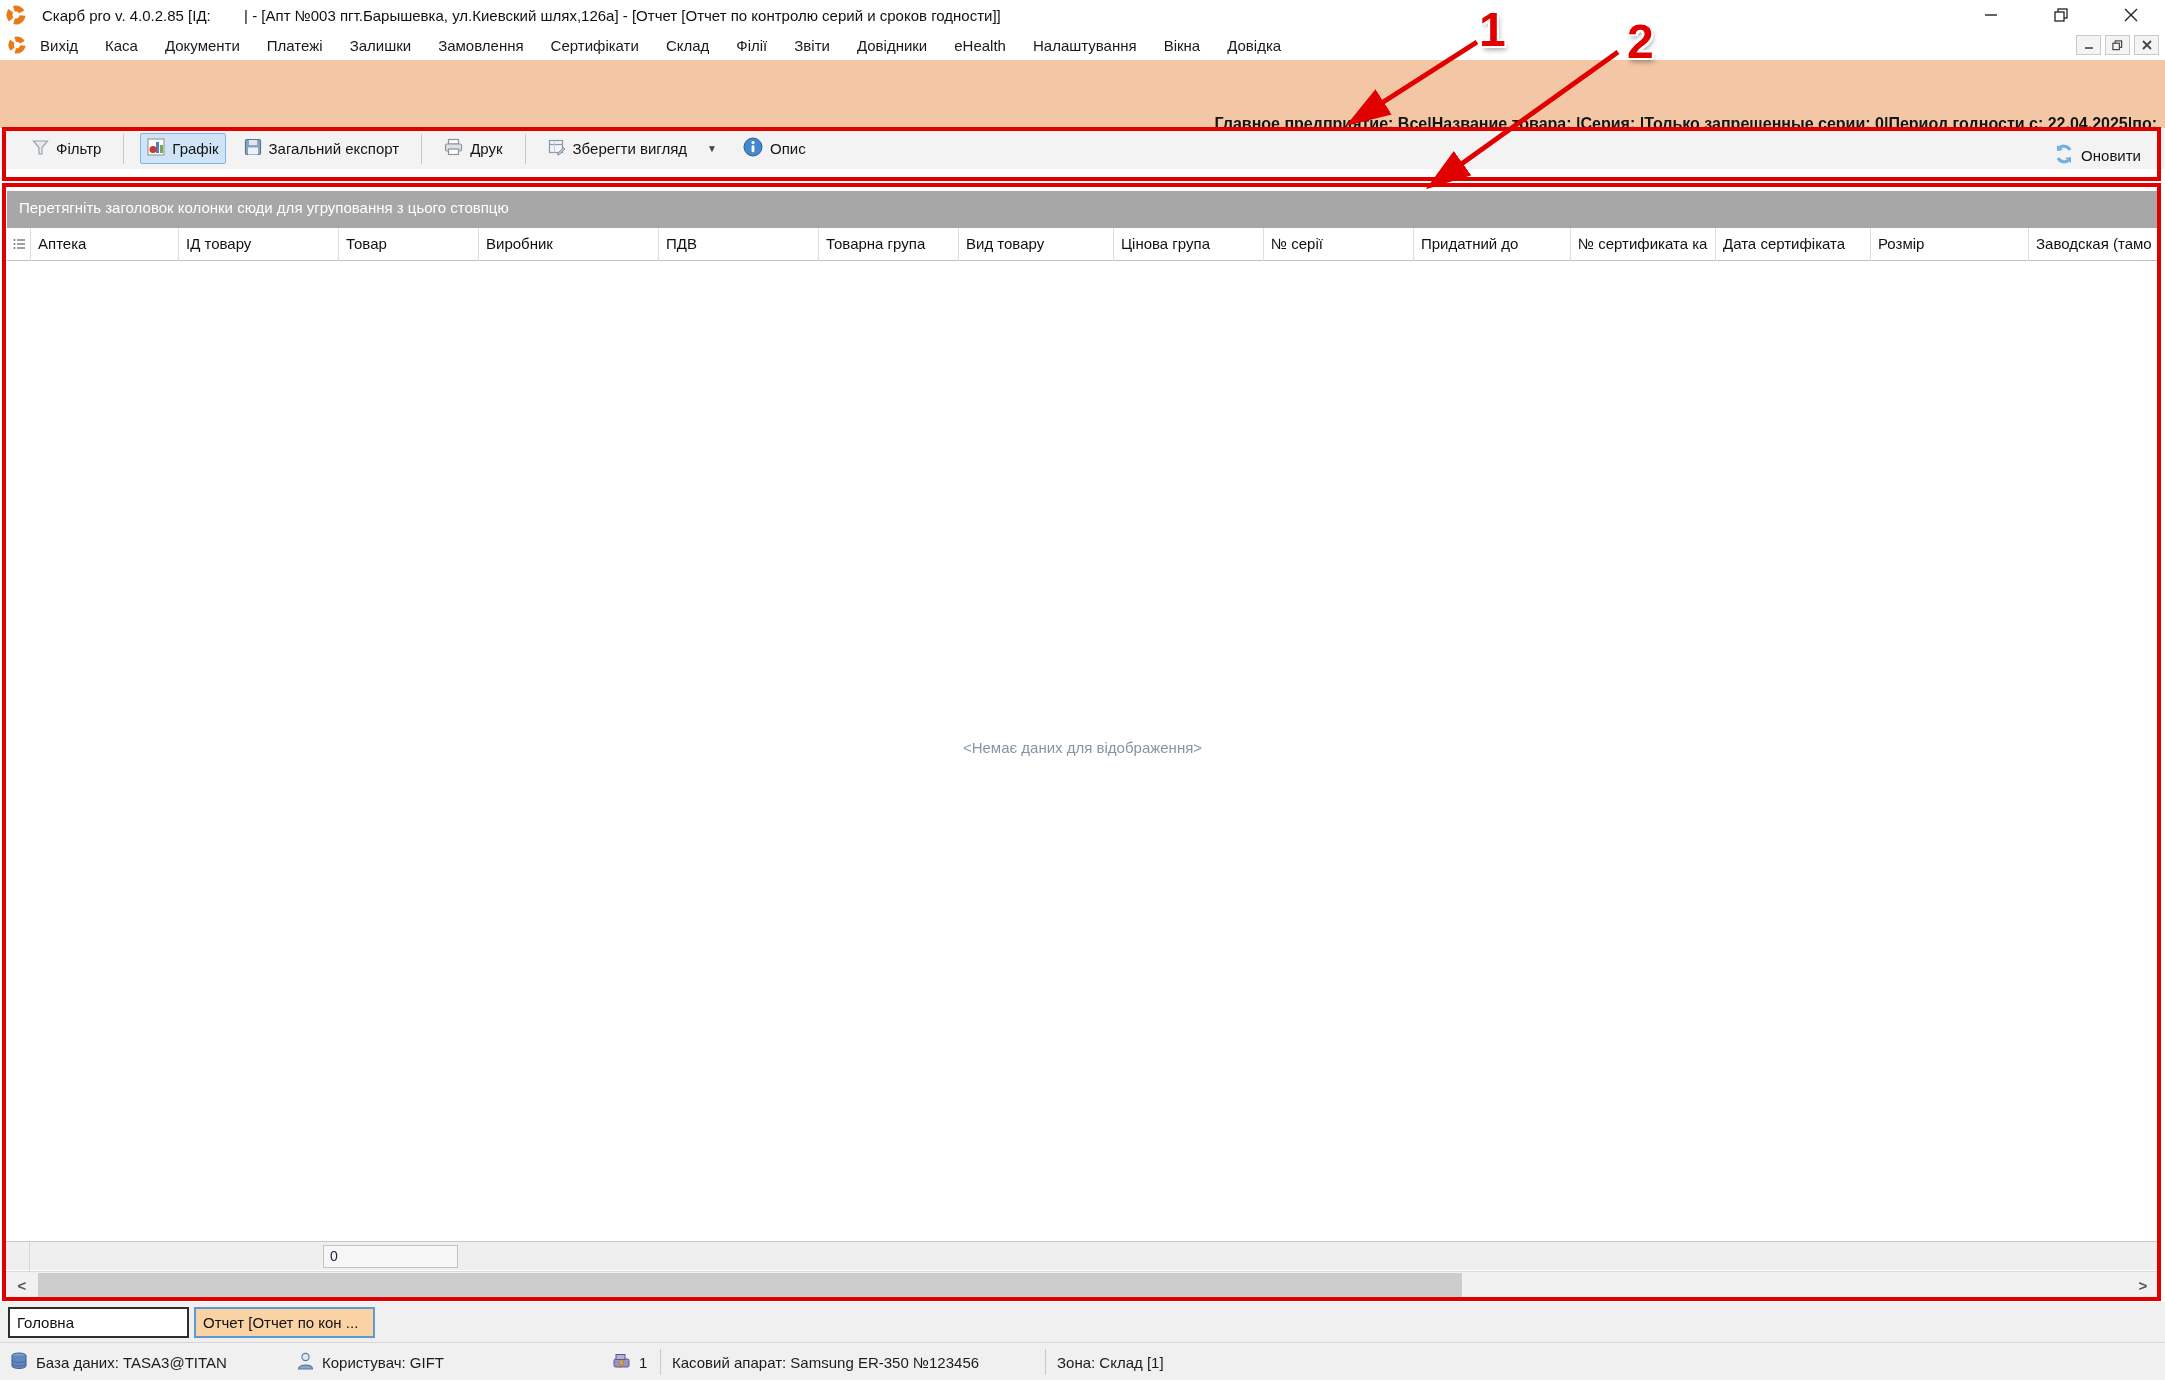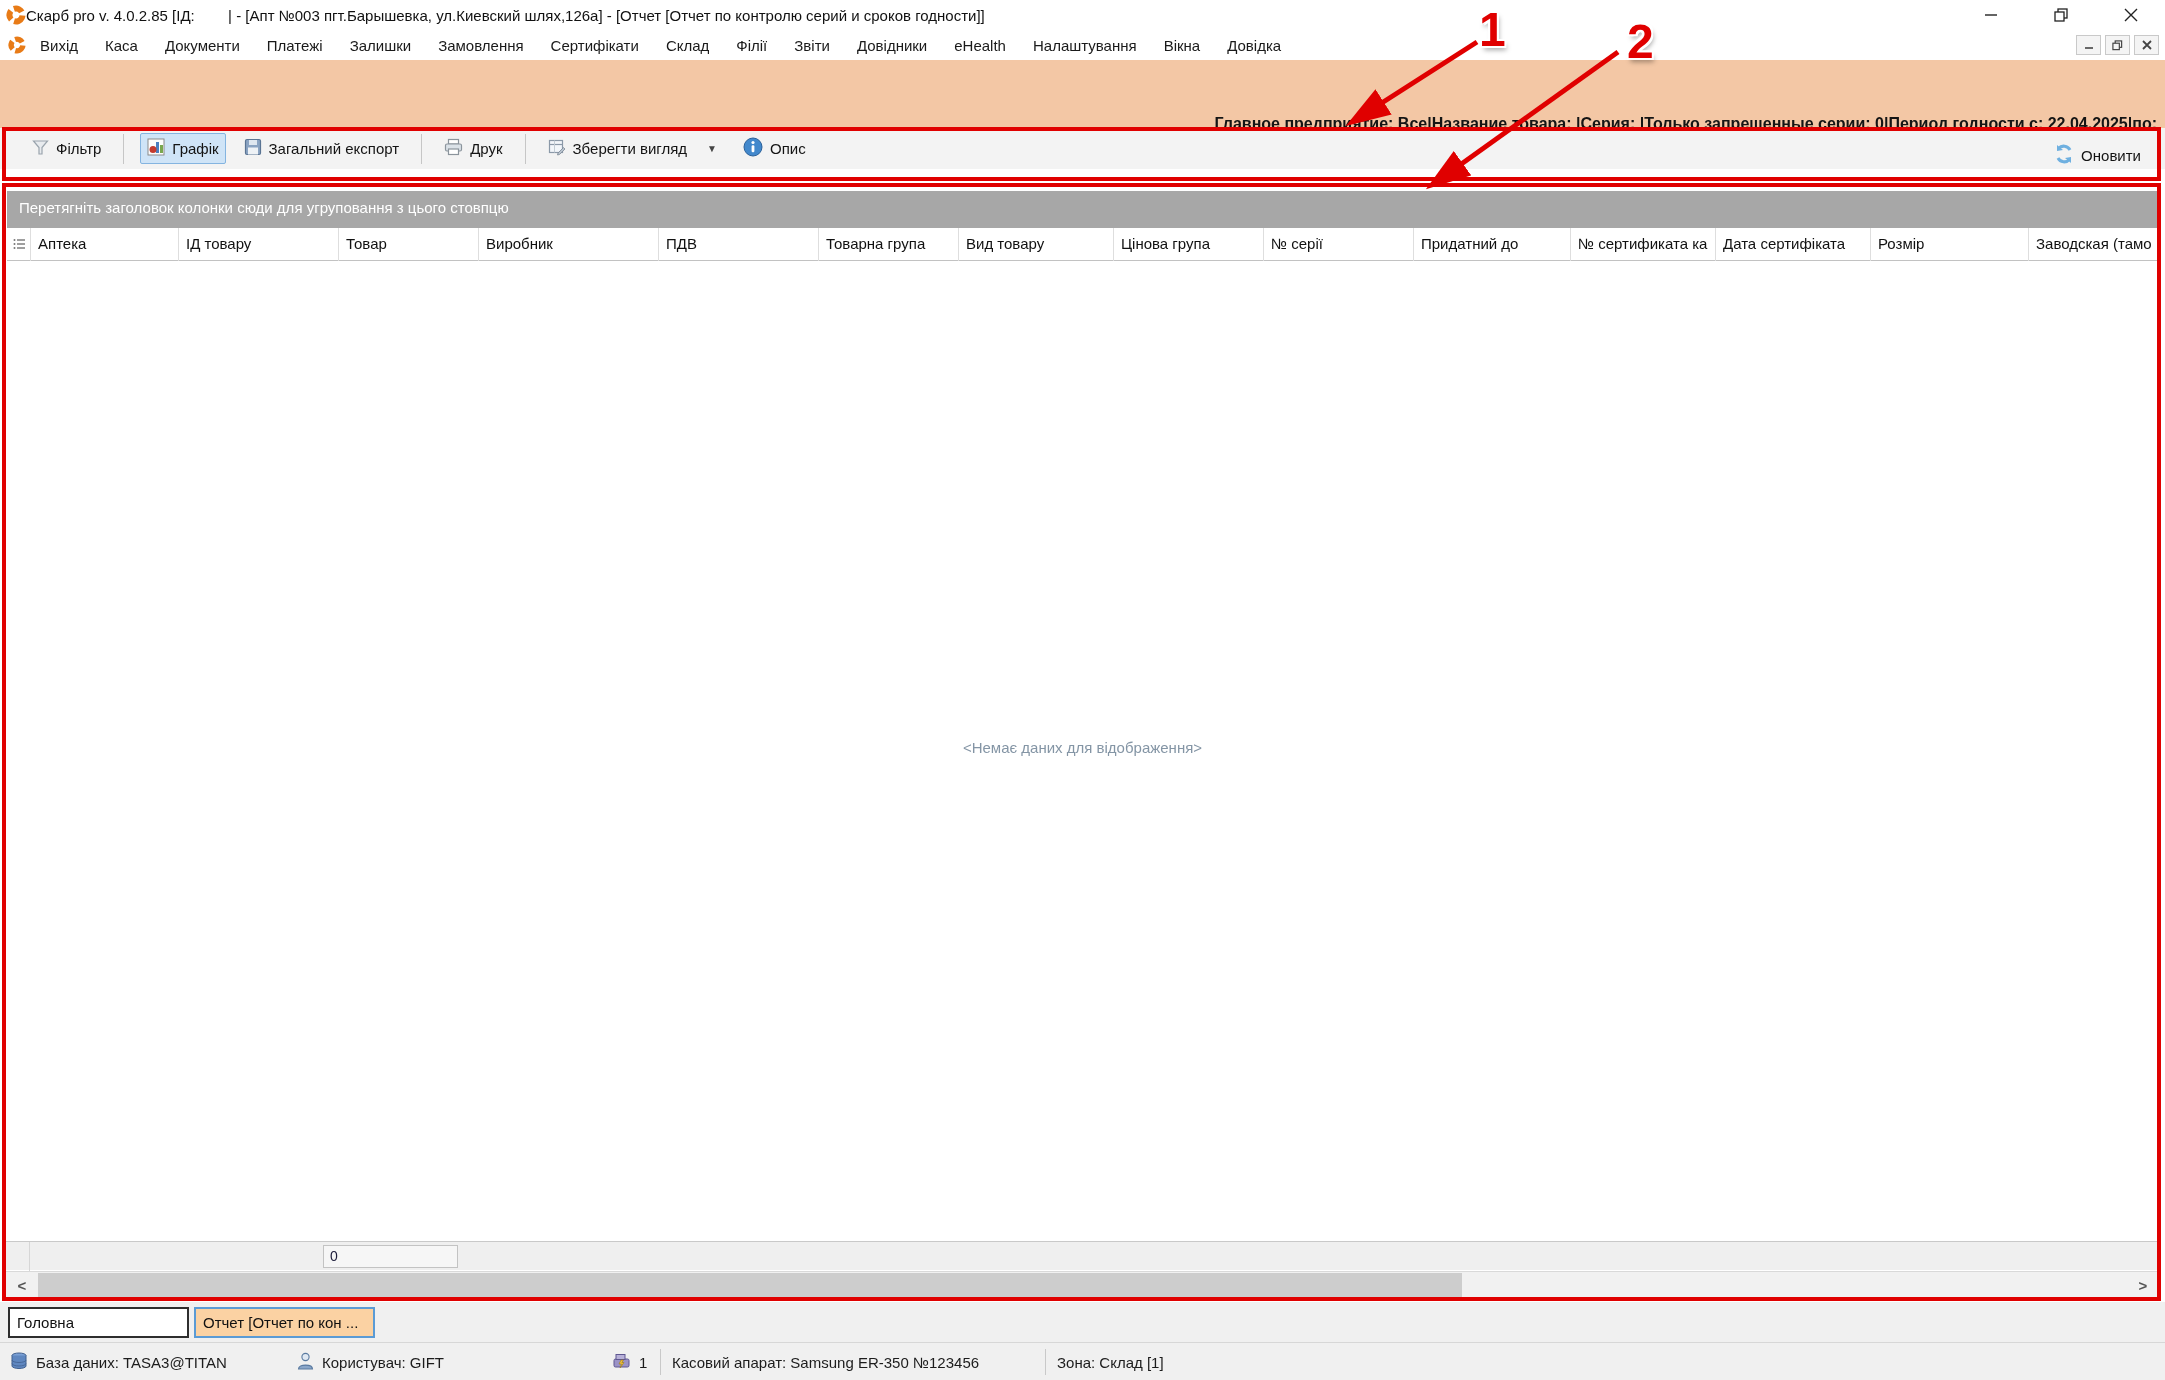--- a/index.html
+++ b/index.html
@@ -11,21 +11,21 @@
     overflow: hidden;
     color: #1a1a1a;
   }
 
   
   .titlebar {
     position:absolute; left:0; top:0; width:2165px; height:30px;
     background:#ffffff; display:flex; align-items:center;
   }
   .titlebar .logo { margin-left:6px; width:20px; height:20px; flex:0 0 auto; }
-  .titlebar .title { margin-left:0; font-size:15px; color:#111; white-space:pre; }
+  .titlebar .title { margin-left:16px; font-size:15px; color:#111; white-space:pre; }
   .win-controls { position:absolute; right:14px; top:0; height:30px; display:flex; align-items:center; gap:30px; }
   .win-btn { width:40px; height:28px; display:flex; align-items:center; justify-content:center; color:#222; }
 
   
   .menubar {
     position:absolute; left:0; top:30px; width:2165px; height:30px;
     background:#ffffff; display:flex; align-items:center;
   }
   .menubar .logo { margin-left:8px; width:18px; height:18px; }
   .menu-items { display:flex; align-items:center; gap:27px; margin-left:14px; font-size:15px; color:#1a1a1a; }

